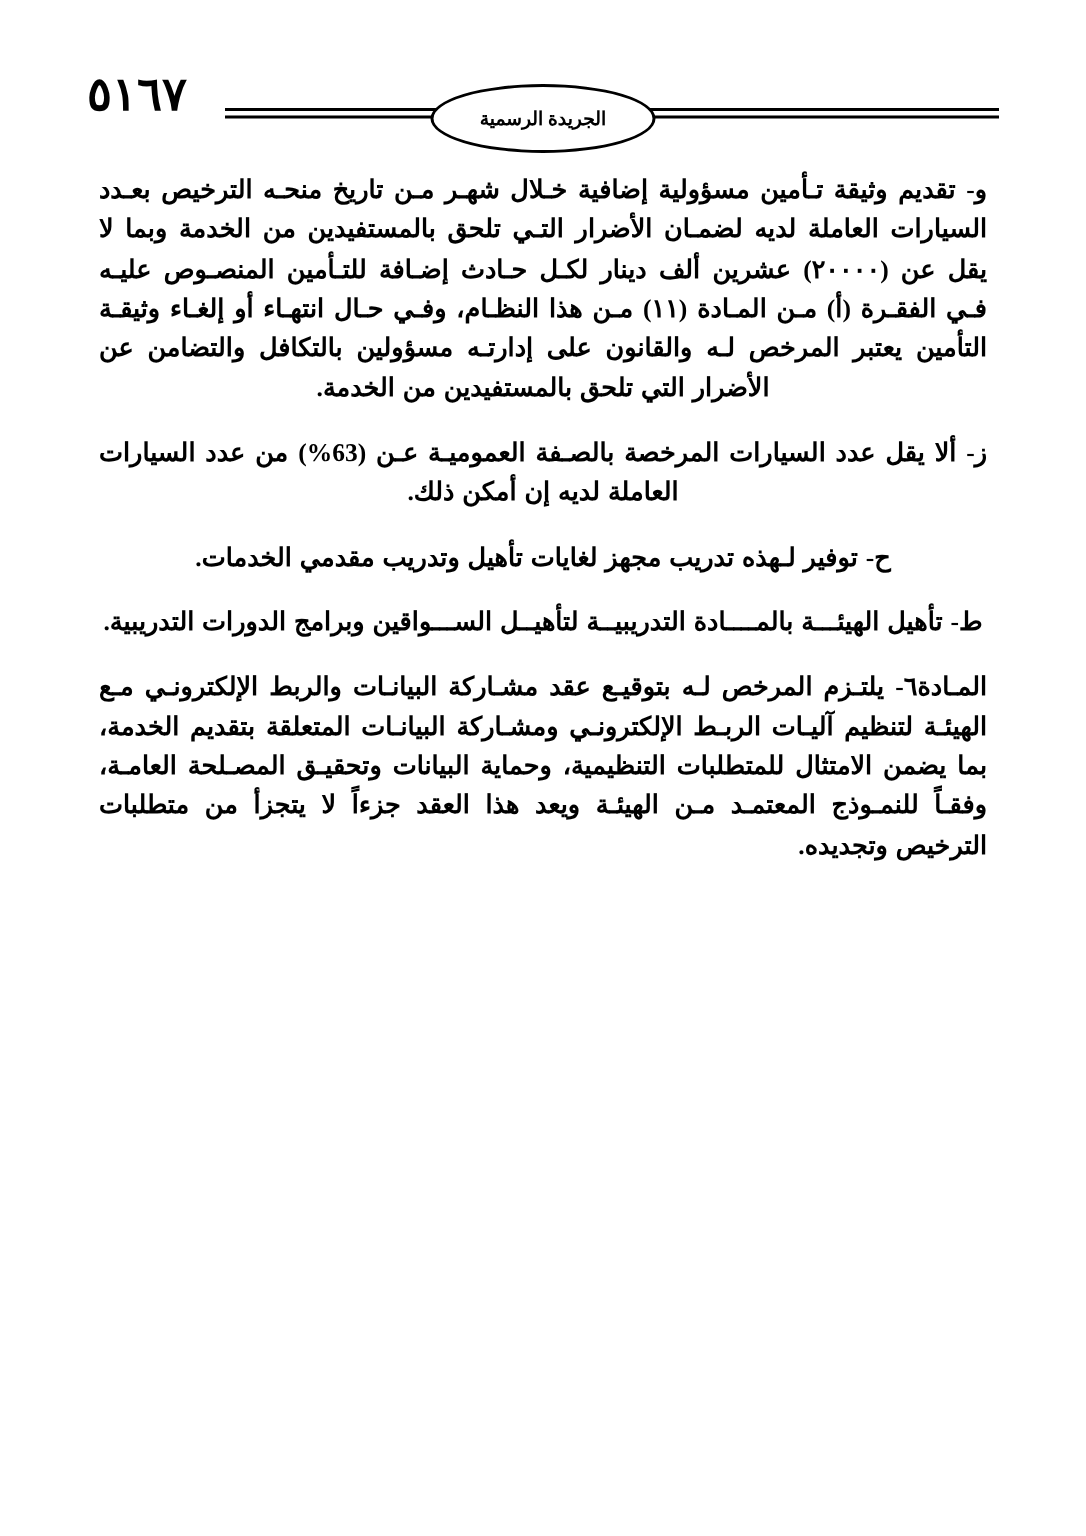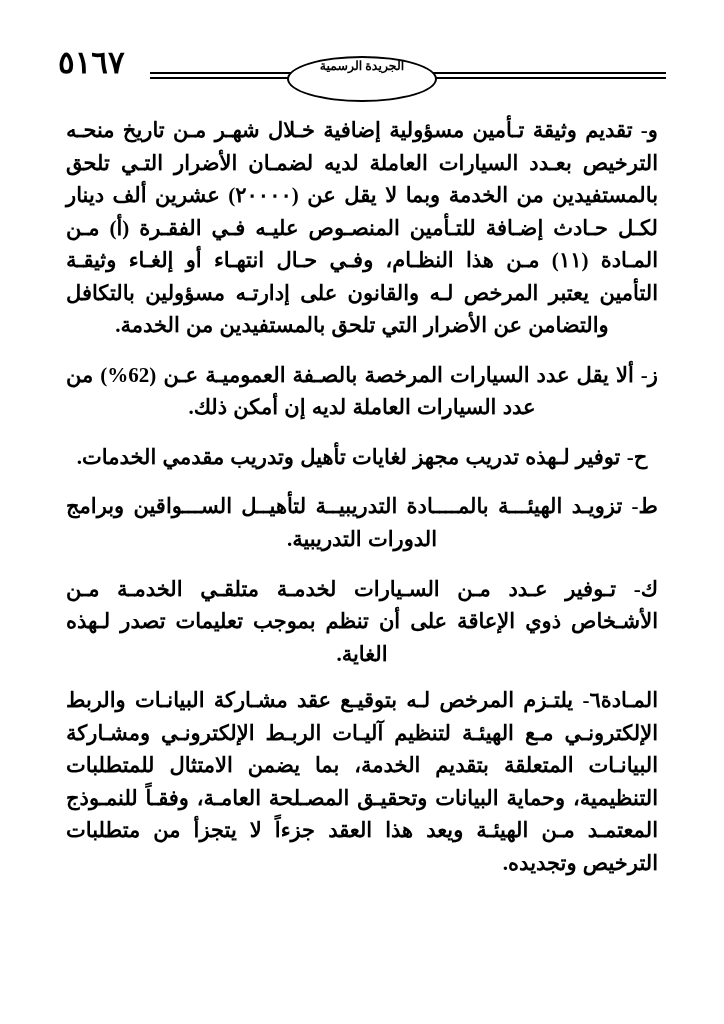--- a/index.html
+++ b/index.html
@@ -62,36 +62,37 @@
     position: absolute;
     top: 56px;
     right: 50%;
     transform: translateX(50%);
     width: 146px;
     height: 42px;
     border: 2px solid #000;
     border-radius: 50%;
     background: #ffffff;
     display: flex;
+    align-items: center;
     justify-content: center;
     z-index: 3;
   }
   .oval span {
     font-size: 12.5px;
     font-weight: bold;
   }
 
   
   .content {
     margin-top: 28px;
     padding: 0 8px;
   }
   p.para {
     margin: 0 0 17px 0;
-    font-size: 21px;
+    font-size: 17px;
     line-height: 1.55;
     text-align: justify;
     text-align-last: center;
     font-weight: bold;
     letter-spacing: 0px;
     word-spacing: 1px;
   }
   p.para.last-right {
     text-align-last: right;
   }
@@ -118,26 +119,25 @@
     </div>
     <div class="oval">
       <span>الجريدة الرسمية</span>
     </div>
   </div>
 
   <div class="content">
 
     <p class="para gap-large">و- تقديم وثيقة تـأمين مسؤولية إضافية خـلال شهـر مـن تاريخ منحـه الترخيص بعـدد السيارات العاملة لديه لضمـان الأضرار التـي تلحق بالمستفيدين من الخدمة وبما لا يقل عن (٢٠٠٠٠) عشرين ألف دينار لكـل حـادث إضـافة للتـأمين المنصـوص عليـه فـي الفقـرة (أ) مـن المـادة (١١) مـن هذا النظـام، وفـي حـال انتهـاء أو إلغـاء وثيقـة التأمين يعتبر المرخص لـه والقانون على إدارتـه مسؤولين بالتكافل والتضامن عن الأضرار التي تلحق بالمستفيدين من الخدمة.</p>
 
-    <p class="para gap-large">ز- ألا يقل عدد السيارات المرخصة بالصـفة العموميـة عـن (62%) من عدد السيارات العاملة لديه إن أمكن ذلك.</p>
+    <p class="para gap-large">ز- ألا يقل عدد السيارات المرخصة بالصـفة العموميـة عـن (63%) من عدد السيارات العاملة لديه إن أمكن ذلك.</p>
 
     <p class="para gap-large">ح- توفير لـهذه تدريب مجهز لغايات تأهيل وتدريب مقدمي الخدمات.</p>
 
-    <p class="para gap-large">ط- تزويـد الهيئـــة بالمــــادة التدريبيــة لتأهيــل الســـواقين وبرامج الدورات التدريبية.</p>
+    <p class="para gap-large">ط- تأهيل الهيئـــة بالمــــادة التدريبيــة لتأهيــل الســـواقين وبرامج الدورات التدريبية.</p>
 
 
-    <p class="para tight">ك- تـوفير عـدد مـن السـيارات لخدمـة متلقـي الخدمـة مـن الأشـخاص ذوي الإعاقة على أن تنظم بموجب تعليمات تصدر لـهذه الغاية.</p>
 
 
     <p class="para last-right">المـادة٦- يلتـزم المرخص لـه بتوقيـع عقد مشـاركة البيانـات والربط الإلكترونـي مـع الهيئـة لتنظيم آليـات الربـط الإلكترونـي ومشـاركة البيانـات المتعلقة بتقديم الخدمة، بما يضمن الامتثال للمتطلبات التنظيمية، وحماية البيانات وتحقيـق المصـلحة العامـة، وفقـاً للنمـوذج المعتمـد مـن الهيئـة ويعد هذا العقد جزءاً لا يتجزأ من متطلبات الترخيص وتجديده.</p>
 
   </div>
 </div>
 
 </body></html>

